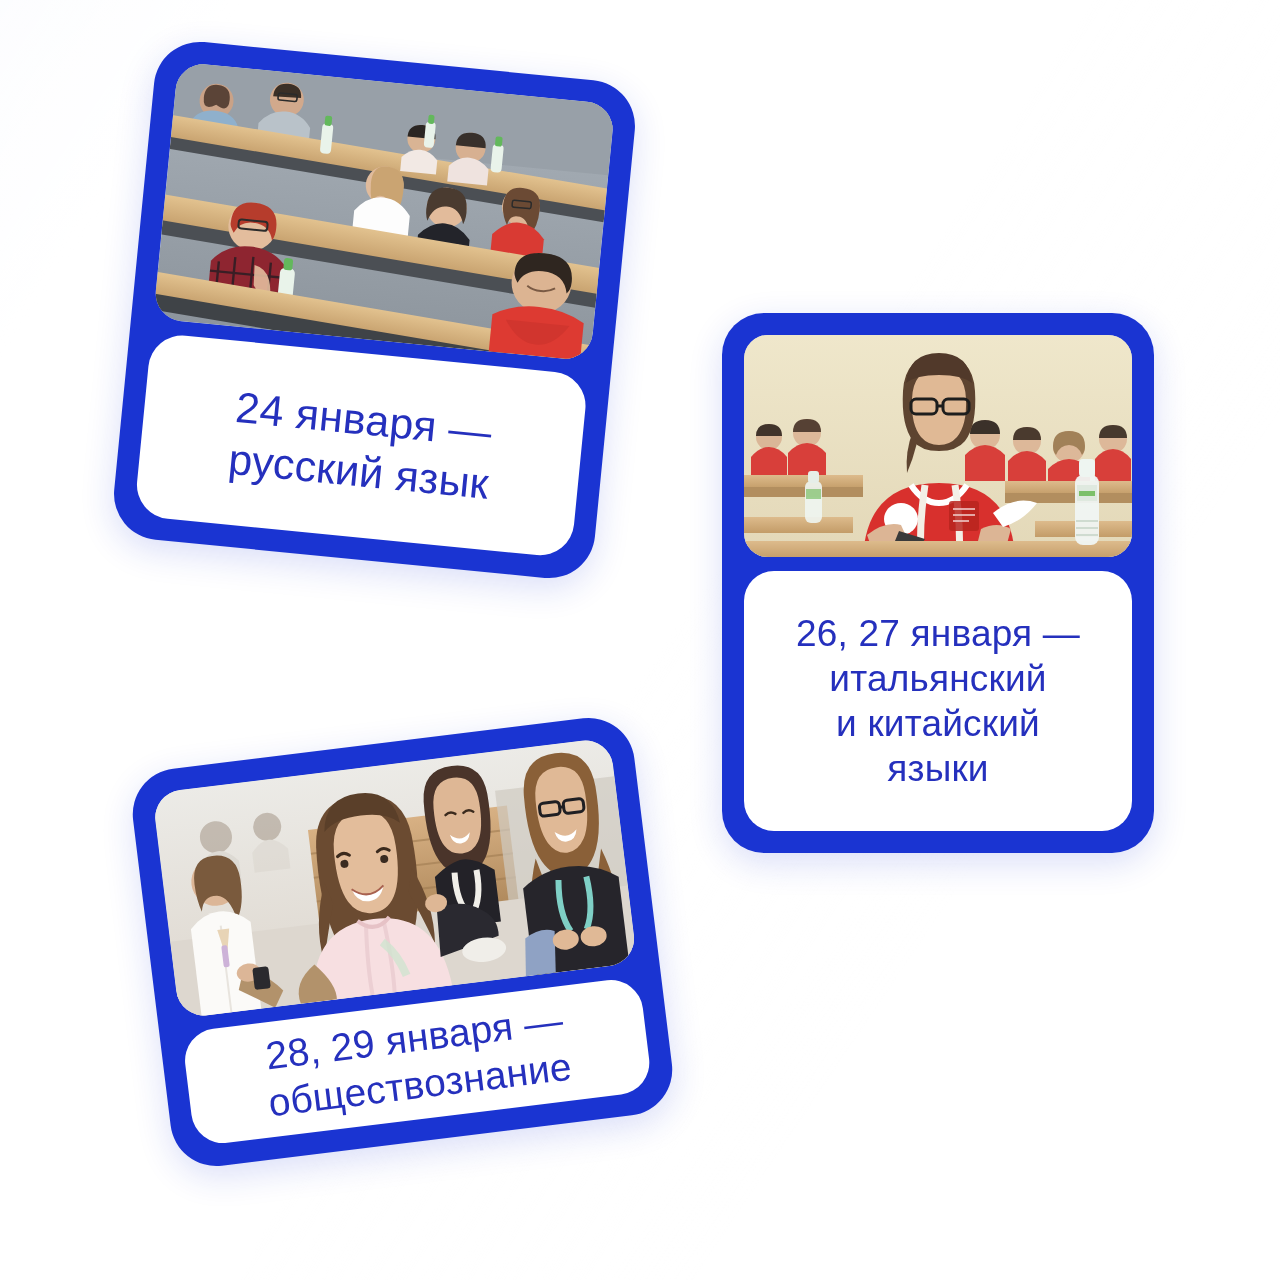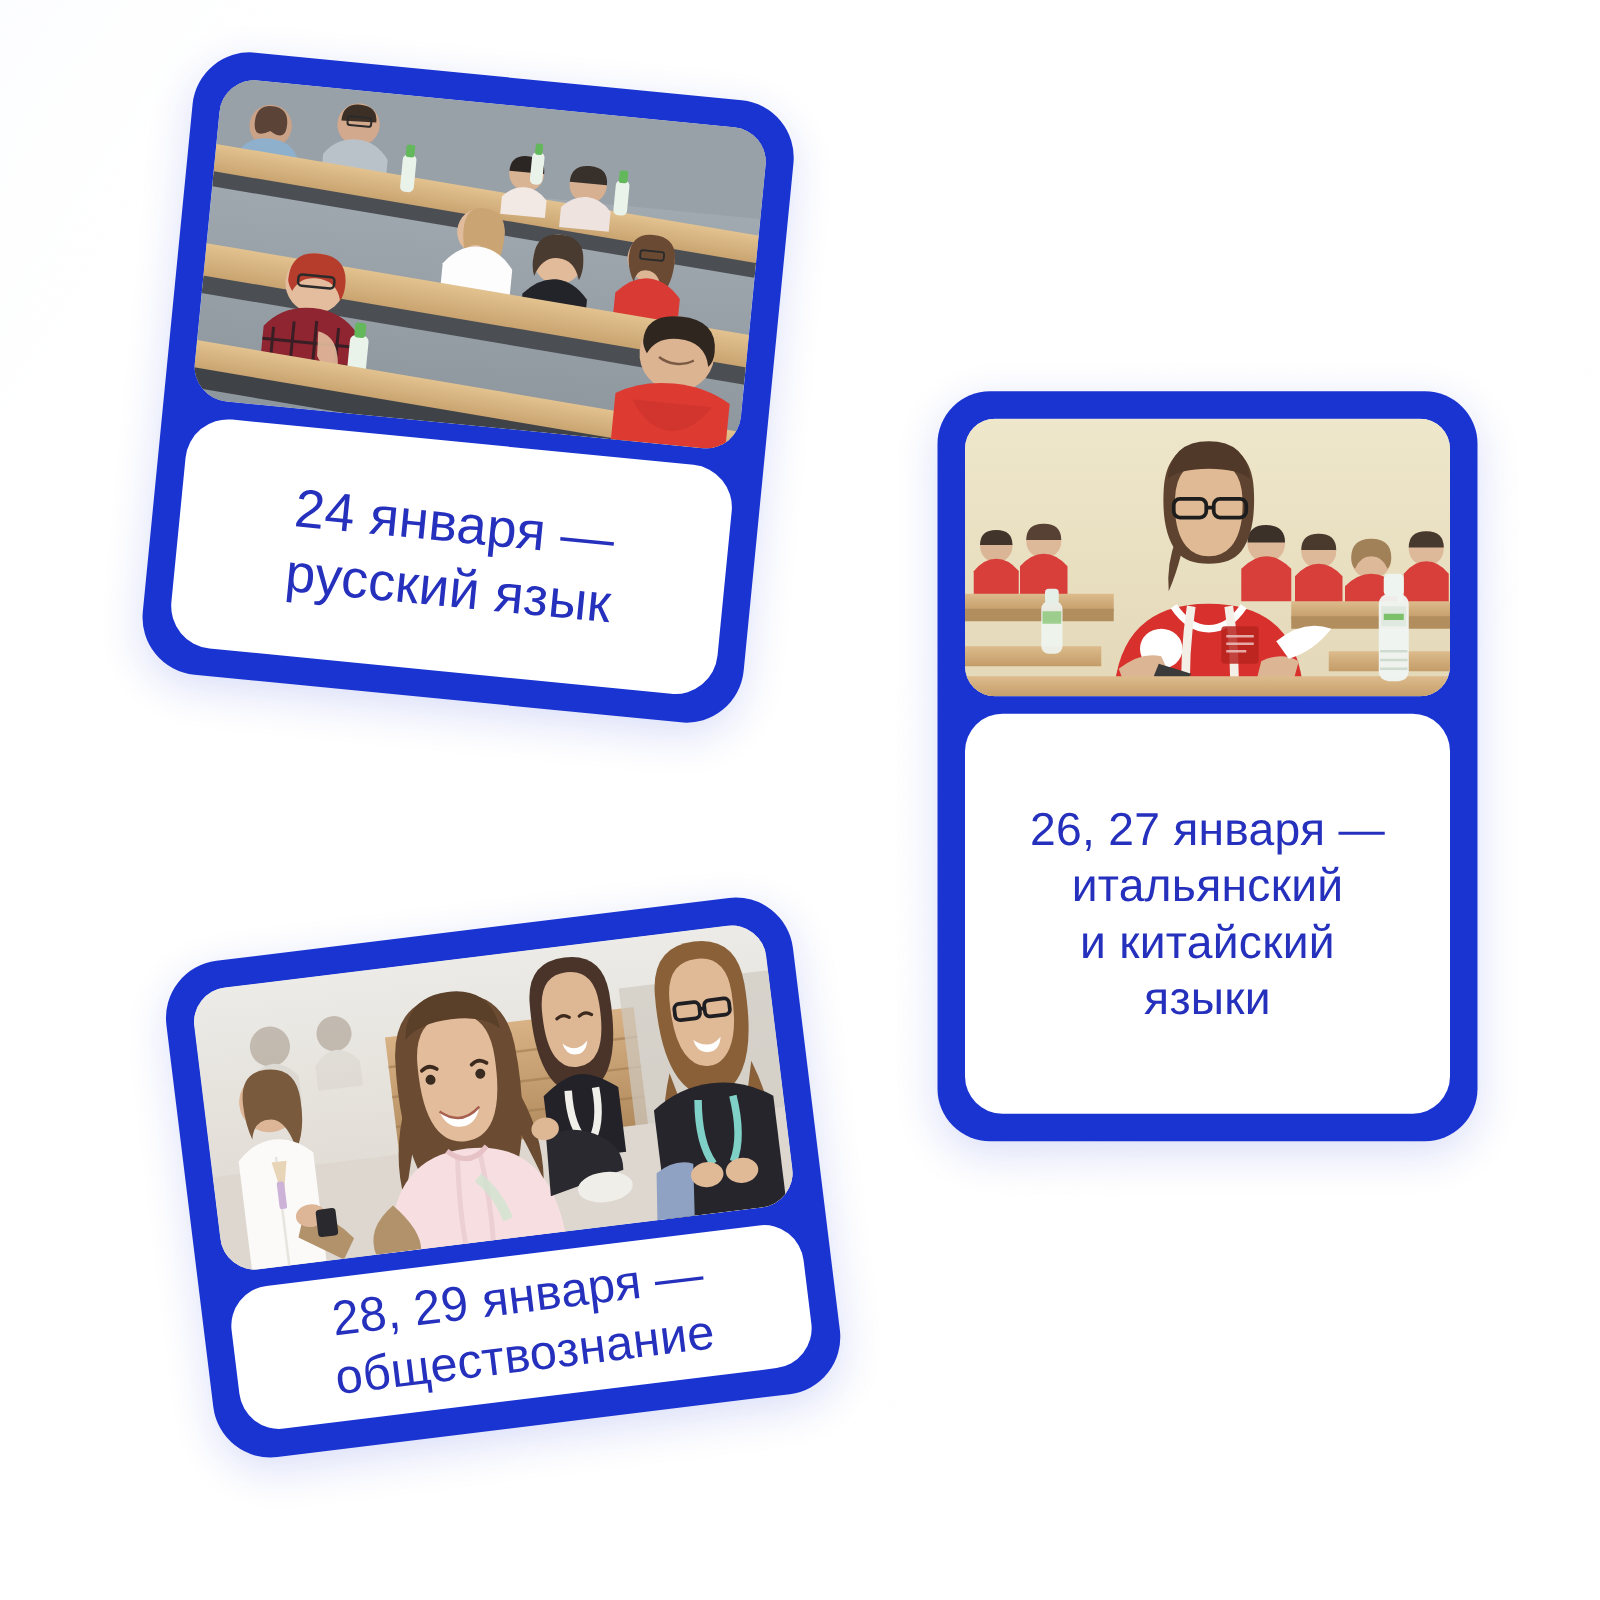--- a/index.html
+++ b/index.html
@@ -90,22 +90,22 @@
   #card-russian {
     left:133px; top:60px;
     width:483px; height:500px;
     transform:rotate(5.6deg);
   }
   #card-russian .photo { height:258px; }
   #card-russian .label span { font-size:43px; }
 
   
   #card-languages {
-    left:750px; top:313px;
-    width:432px; height:600px;
+    left:722px; top:313px;
+    width:432px; height:540px;
     transform:rotate(0deg);
     border-radius:42px;
   }
   #card-languages .photo { height:222px; border-radius:24px; }
   #card-languages .label { border-radius:30px; }
   #card-languages .label span { font-size:37px; }
 
   
   #card-social {
     left:150px; top:742px;

